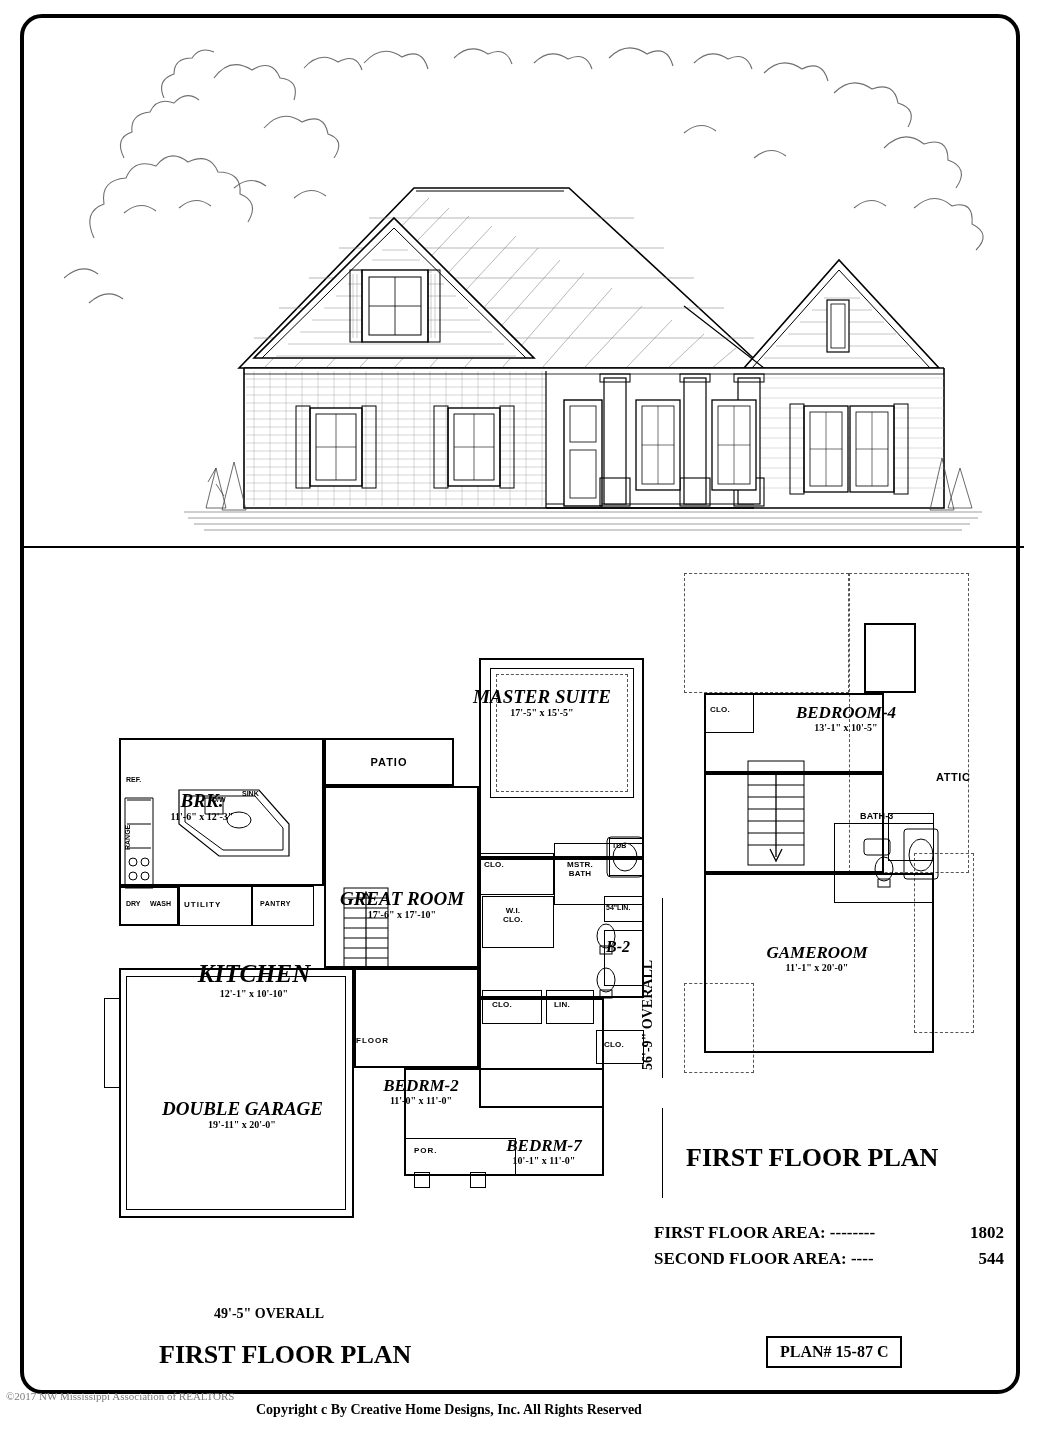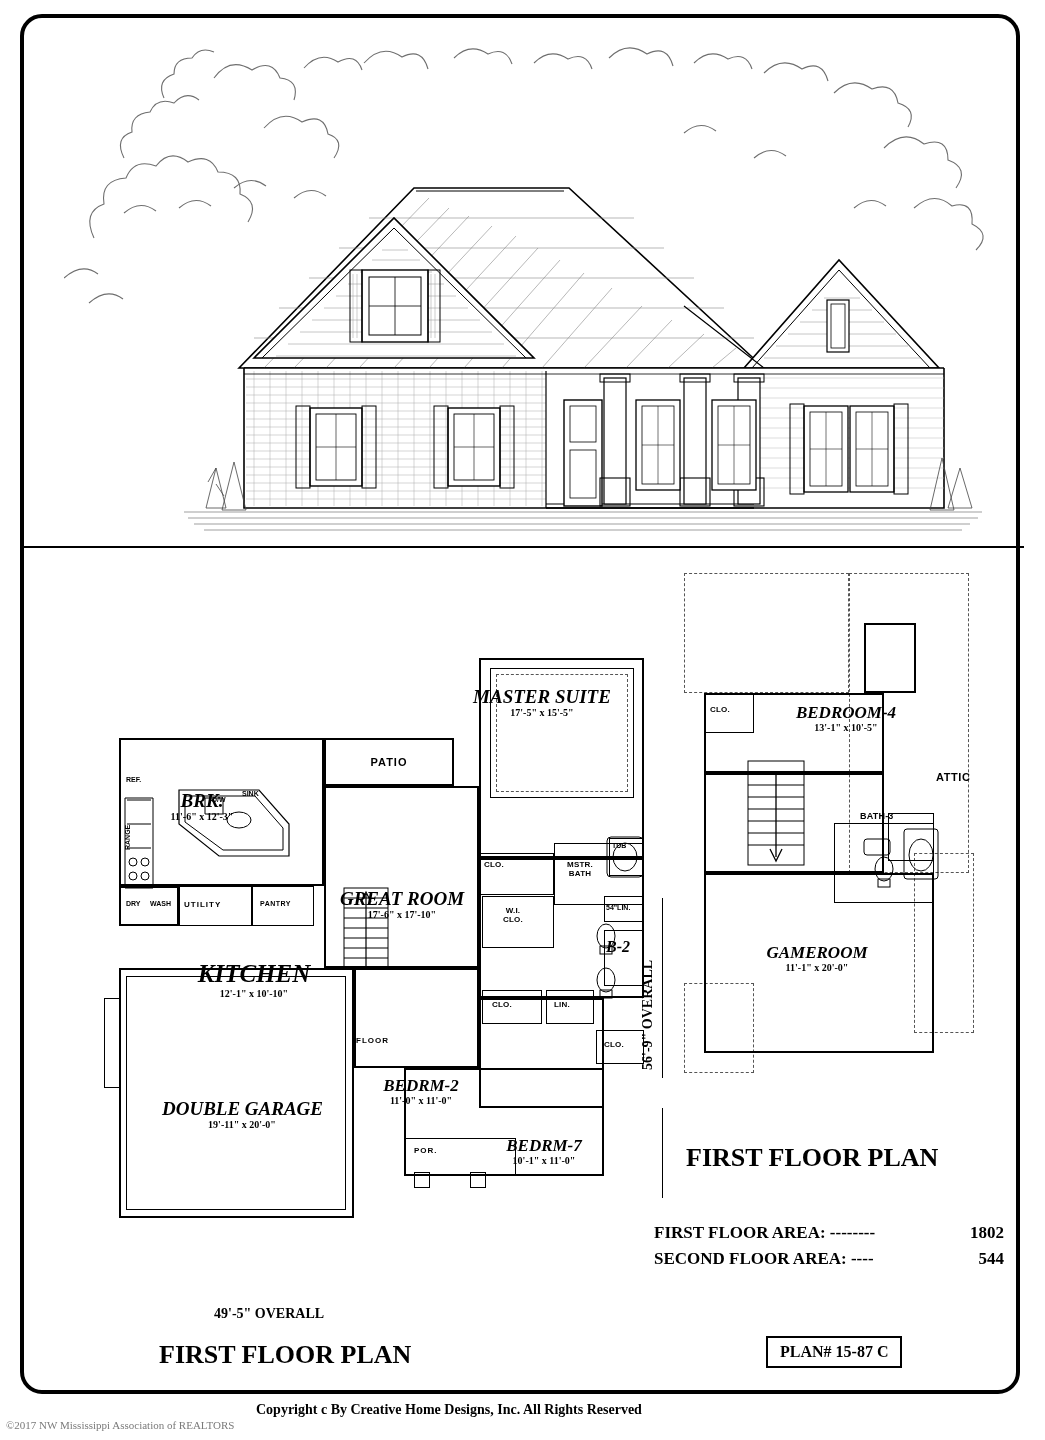--- a/index.html
+++ b/index.html
@@ -457,13 +457,13 @@
       <span>SECOND FLOOR AREA: ----</span>
       <span>544</span>
     </div>
   </div>
 
   <div class="planbox" style="left:742px;top:1318px;"><span>PLAN# 15-87 C</span></div>
 
   <div class="copy" style="left:232px;top:1384px;"><span>Copyright c By Creative Home Designs, Inc. All Rights Reserved</span></div>
 </div>
 
-<div class="watermark" style="left:6px;top:1390px;margin-top:29px;"><span>©2017 NW Mississippi Association of REALTORS</span></div>
+<div class="watermark" style="left:6px;top:1390px;"><span>©2017 NW Mississippi Association of REALTORS</span></div>
 
 </body></html>

